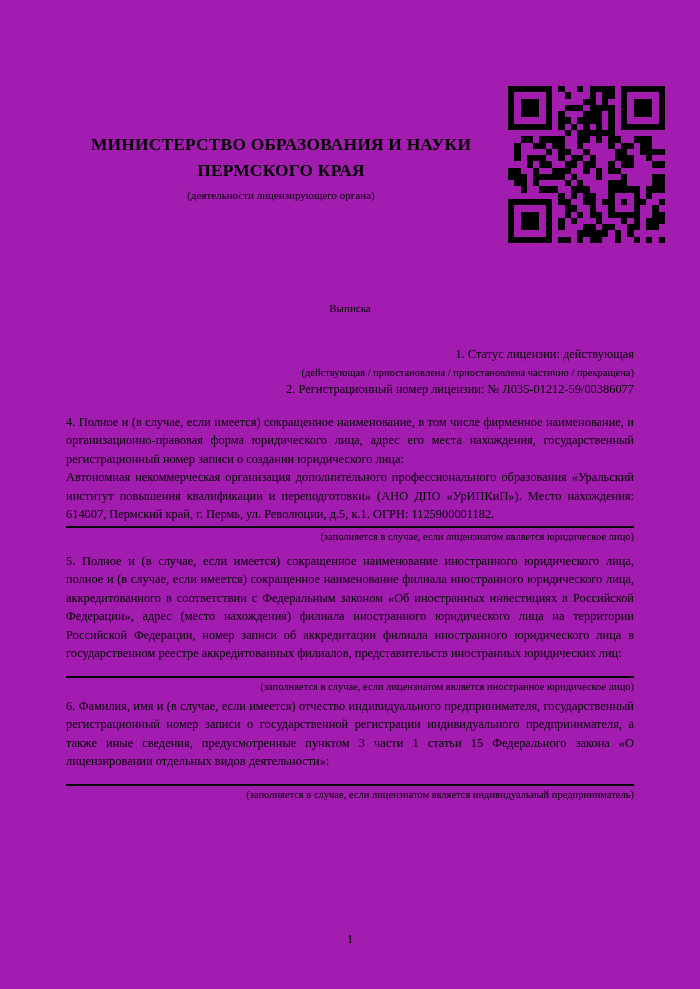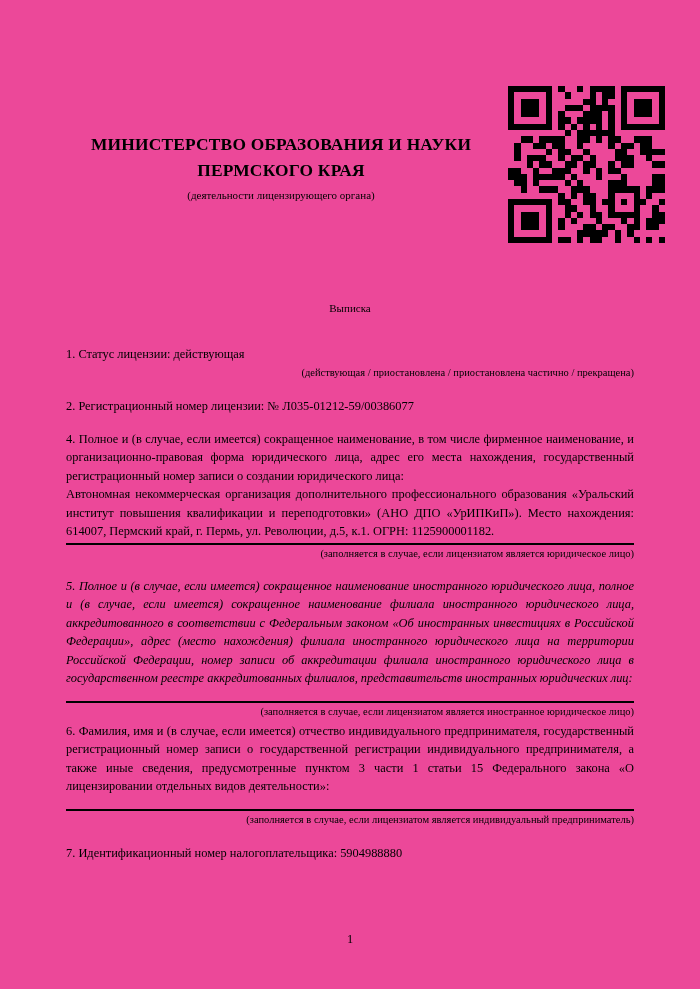--- a/index.html
+++ b/index.html
@@ -1,20 +1,20 @@
 <!DOCTYPE html>
 <html lang="ru"><head>
 <meta charset="utf-8">
 <style>
   html, body { margin: 0; padding: 0; background: #ffffff; }
   .page {
     position: relative;
     width: 700px;
     height: 989px;
-    background: #ec4899;
+    background: #a21caf;
     color: #000000;
     font-family: "Liberation Serif", serif;
     overflow: hidden;
   }
   
   .qr {
     position: absolute;
     top: 86px;
     right: 35px;
     width: 157px;
@@ -49,39 +49,40 @@
     font-size: 11px;
     line-height: 20px;
   }
 
   
   .body { padding: 0 66px; }
   .item {
     margin: 0;
     font-size: 12.4px;
     line-height: 18.5px;
+    text-align: right;
   }
   .para { text-align: justify; }
   .caption {
     font-size: 10.5px;
     line-height: 15px;
     text-align: right;
     margin-top: 1px;
   }
   .rule {
     border-top: 2px solid #000000;
     margin-top: 2px;
     height: 0;
   }
   .blank { height: 11px; }
 
   .mt-item1 { margin-top: 27px; }
-  .mt-item2 { margin-top: 17px; }
+  .mt-item2 { }
   .mt-item  { margin-top: 14.5px; }
-  .mt-item5 { margin-top: 16px; font-style: italic; }
+  .mt-item5 { margin-top: 8px; }
   .mt-item6 { margin-top: 3px; }
   .mt-item7 { margin-top: 17px; }
 
   .page-number {
     position: absolute;
     bottom: 42px;
     left: 0;
     right: 0;
     text-align: center;
     font-size: 12.4px;
@@ -441,19 +442,18 @@
     <p class="item para mt-item5">5. Полное и (в случае, если имеется) сокращенное наименование иностранного юридического лица, полное и (в случае, если имеется) сокращенное наименование филиала иностранного юридического лица, аккредитованного в соответствии с Федеральным законом «Об иностранных инвестициях в Российской Федерации», адрес (место нахождения) филиала иностранного юридического лица на территории Российской Федерации, номер записи об аккредитации филиала иностранного юридического лица в государственном реестре аккредитованных филиалов, представительств иностранных юридических лиц:</p>
     <div class="blank"></div>
     <div class="rule"></div>
     <div class="caption">(заполняется в случае, если лицензиатом является иностранное юридическое лицо)</div>
 
     <p class="item para mt-item6">6. Фамилия, имя и (в случае, если имеется) отчество индивидуального предпринимателя, государственный регистрационный номер записи о государственной регистрации индивидуального предпринимателя, а также иные сведения, предусмотренные пунктом 3 части 1 статьи 15 Федерального закона «О лицензировании отдельных видов деятельности»:</p>
     <div class="blank"></div>
     <div class="rule"></div>
     <div class="caption">(заполняется в случае, если лицензиатом является индивидуальный предприниматель)</div>
 
-    <p class="item mt-item7">7. Идентификационный номер налогоплательщика: 5904988880</p>
 
   </main>
 
   <div class="page-number">1</div>
 
 </div>
 
 </body></html>

